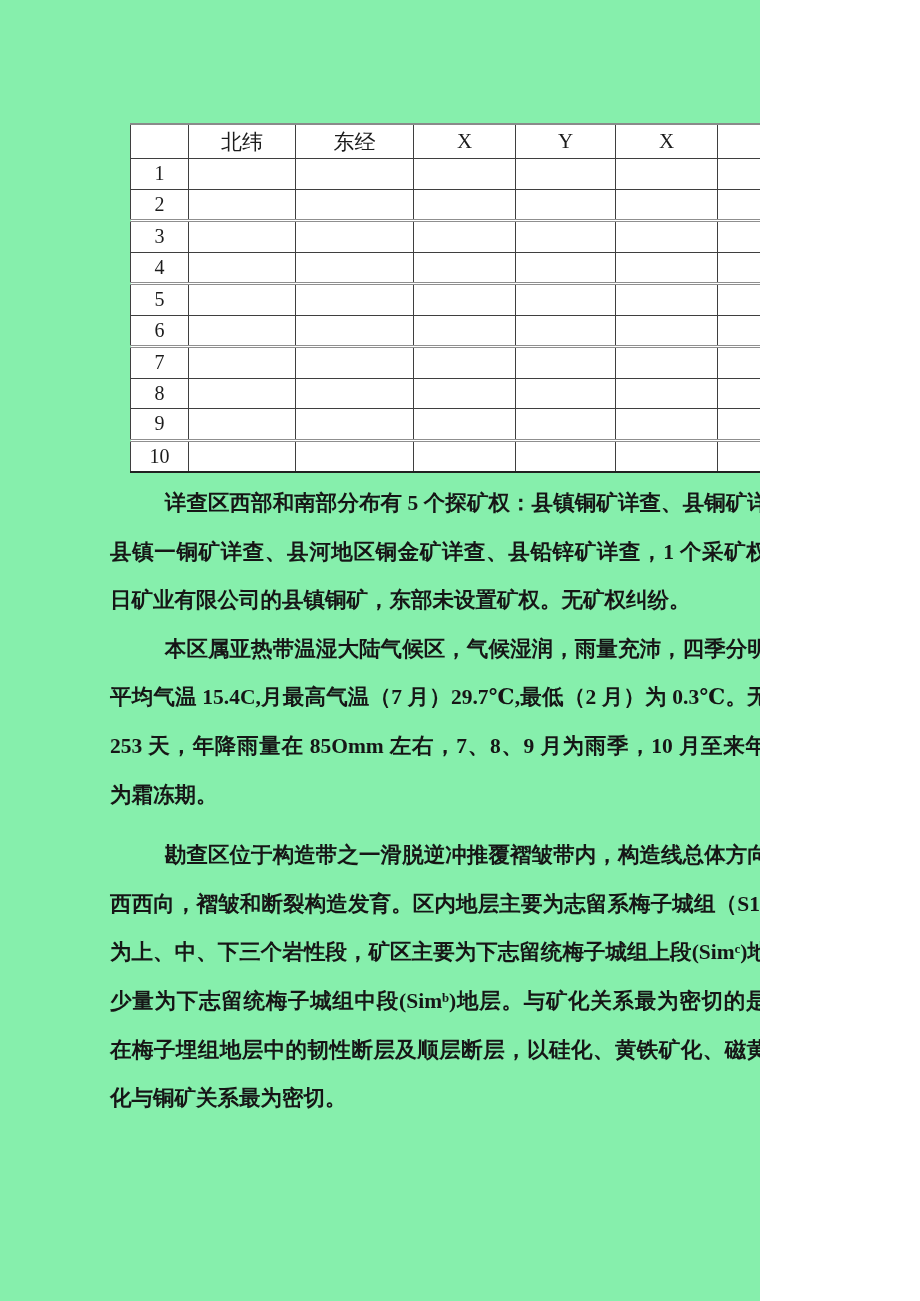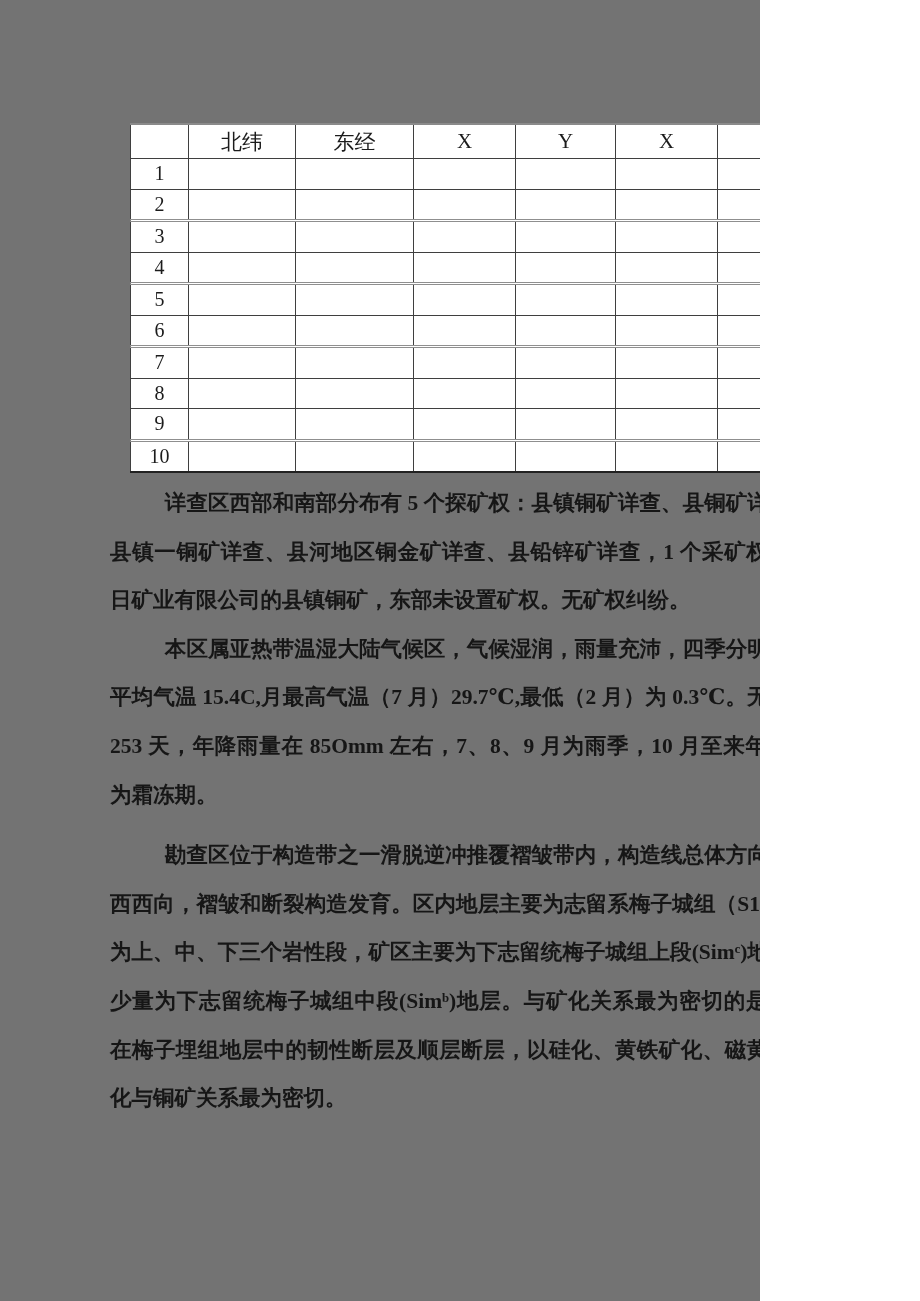--- a/index.html
+++ b/index.html
@@ -4,21 +4,21 @@
 <style>
   html, body {
     margin: 0;
     padding: 0;
     background: #ffffff;
   }
   .page {
     position: relative;
     width: 760px;
     height: 1301px;
-    background: #737373;
+    background: #86efac;
     font-family: "Liberation Serif", "DejaVu Serif", serif;
     color: #1c1c1c;
     overflow: hidden;
   }
 
   
   .coord-table {
     position: absolute;
     left: 130px;
     top: 123px;

